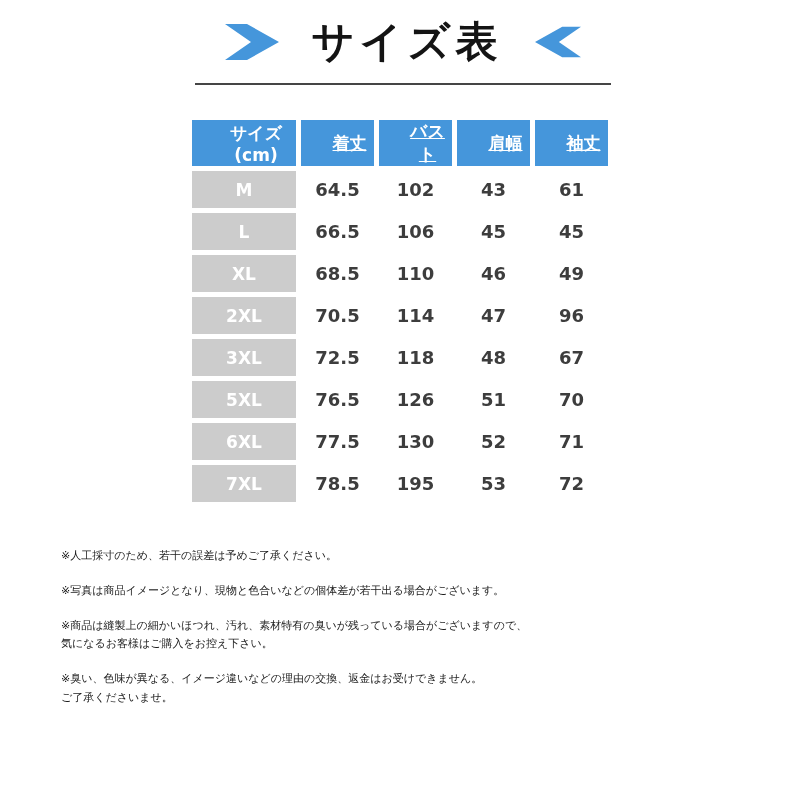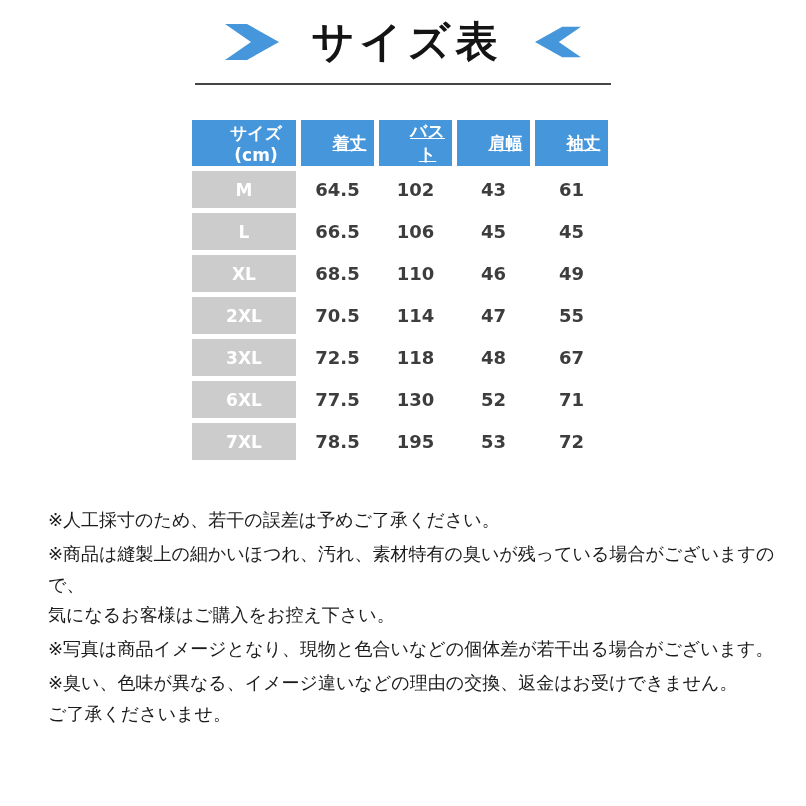--- a/index.html
+++ b/index.html
@@ -70,22 +70,22 @@
   td.val {
     color: var(--value-text);
     font-size: 18px;
     font-weight: 700;
   }
   .notes {
     margin: 40px 0 0 45px;
     width: 748px;
   }
   .note {
-    margin: 3px;
-    font-size: 18px;
+    margin: 16px;
+    font-size: 11px;
     line-height: 1.71;
     color: var(--note-text);
     white-space: pre-line;
   }
 </style>
 </head>
 <body>
 
 <div class="page">
 
@@ -135,48 +135,55 @@
     <td class="val">68.5</td>
           <td class="val">110</td>
           <td class="val">46</td>
           <td class="val">49</td>
         </tr>
         <tr>
       <td class="size">2XL</td>
     <td class="val">70.5</td>
           <td class="val">114</td>
           <td class="val">47</td>
-          <td class="val">55</td>
+          <td class="val">96</td>
         </tr>
         <tr>
       <td class="size">3XL</td>
     <td class="val">72.5</td>
           <td class="val">118</td>
           <td class="val">48</td>
           <td class="val">67</td>
+        </tr>
+        <tr>
+      <td class="size">5XL</td>
+    <td class="val">76.5</td>
+          <td class="val">126</td>
+          <td class="val">51</td>
+          <td class="val">70</td>
         </tr>
         <tr>
       <td class="size">6XL</td>
     <td class="val">77.5</td>
           <td class="val">130</td>
           <td class="val">52</td>
           <td class="val">71</td>
         </tr>
         <tr>
       <td class="size">7XL</td>
     <td class="val">78.5</td>
           <td class="val">195</td>
           <td class="val">53</td>
           <td class="val">72</td>
         </tr>
       </tbody>
   </table>
 
   <section class="notes">
     <p class="note">※人工採寸のため、若干の誤差は予めご了承ください。</p>
+    <p class="note">※写真は商品イメージとなり、現物と色合いなどの個体差が若干出る場合がございます。</p>
     <p class="note">※商品は縫製上の細かいほつれ、汚れ、素材特有の臭いが残っている場合がございますので、
 気になるお客様はご購入をお控え下さい。</p>
-    <p class="note">※写真は商品イメージとなり、現物と色合いなどの個体差が若干出る場合がございます。</p>
     <p class="note">※臭い、色味が異なる、イメージ違いなどの理由の交換、返金はお受けできません。
 ご了承くださいませ。</p>
   </section>
 
 </div>
 
 </body></html>

